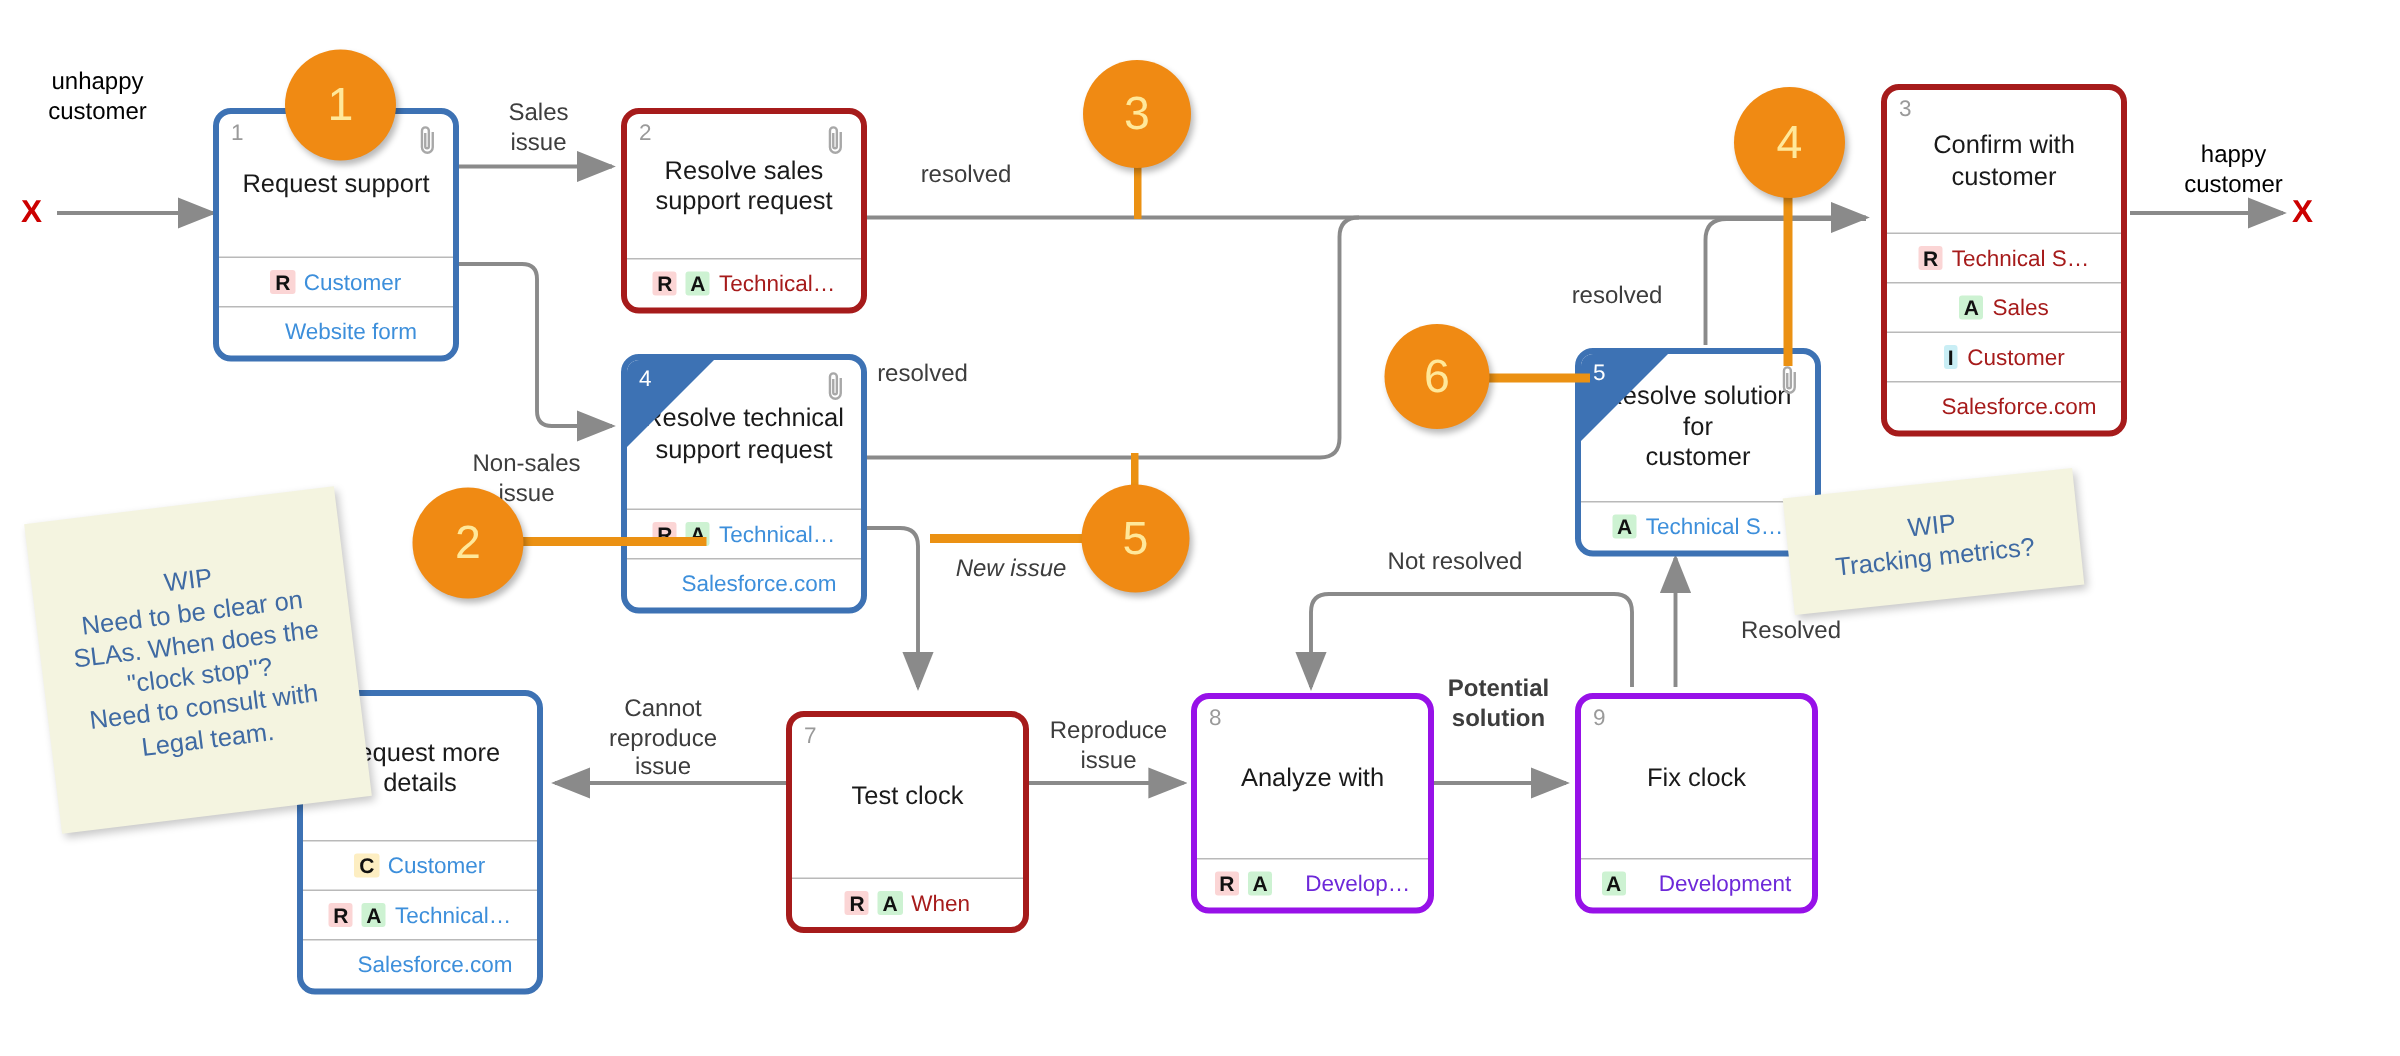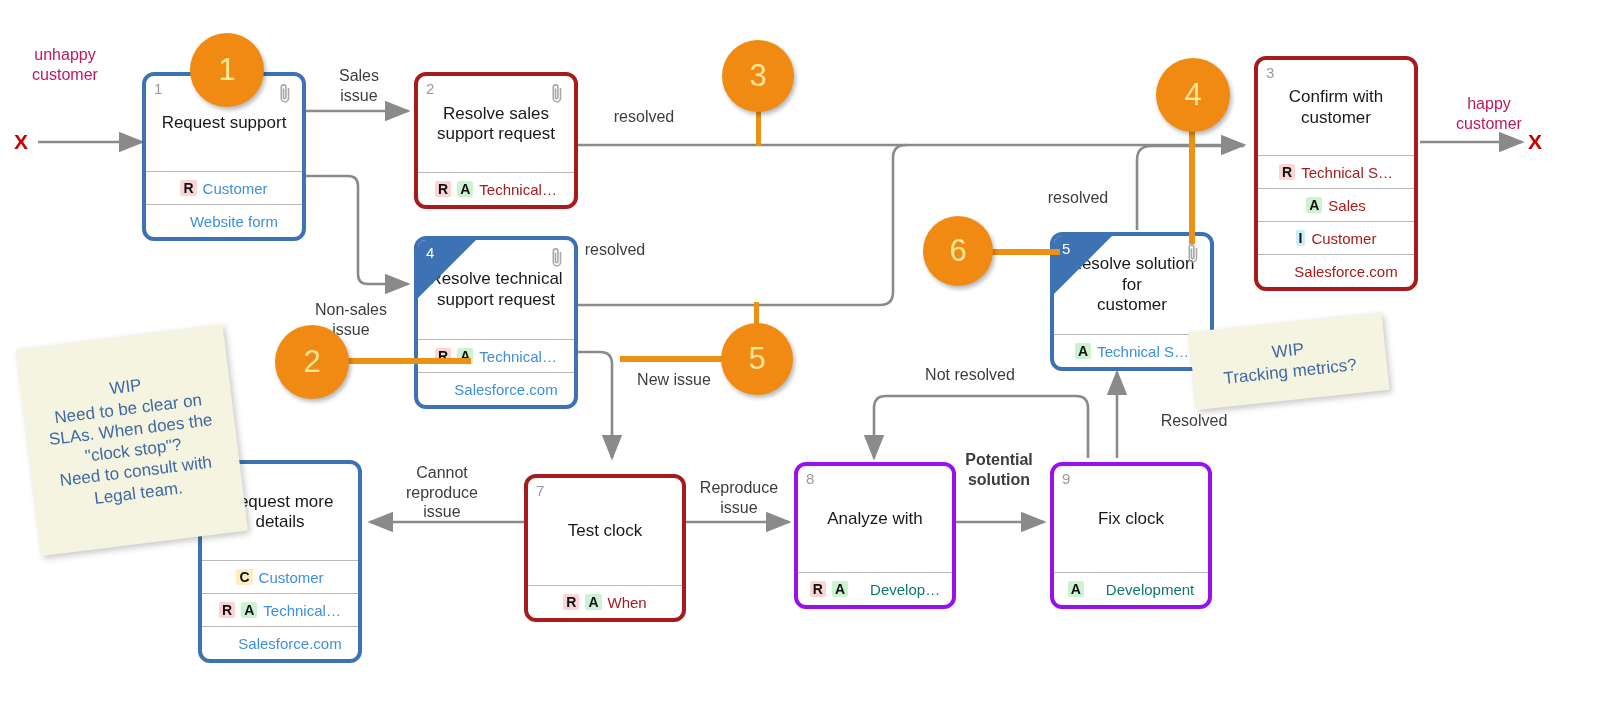--- a/index.html
+++ b/index.html
@@ -24,25 +24,25 @@
   .row{border-top:1.5px solid #b9b9b9;height:32px;display:flex;align-items:center;justify-content:center;
        gap:6px;font-size:15px;white-space:nowrap;}
   .row.sys{justify-content:center;padding-left:20px;}
   .rl{font-weight:bold;font-size:14px;padding:0 3px;border-radius:2px;color:#111;}
   .rl.R{background:#fbd5d5;}
   .rl.A{background:#cdf2d2;}
   .rl.I{background:#c9eef5;}
   .rl.C{background:#fdeec2;}
   .lbl-blue{color:#3d8fdb;}
   .lbl-red{color:#a61b1b;}
-  .lbl-purple{color:#0f766e;margin-left:16px;}
+  .lbl-purple{color:#6d28d9;margin-left:16px;}
 
   
   .cap{position:absolute;font-size:16px;color:#3d3d3d;text-align:center;line-height:1.22;white-space:pre-line;}
-  .endlbl{position:absolute;font-size:16px;color:#be185d;text-align:center;line-height:1.22;white-space:pre-line;}
+  .endlbl{position:absolute;font-size:16px;color:#000000;text-align:center;line-height:1.22;white-space:pre-line;}
   .xmark{position:absolute;font-size:21px;font-weight:bold;color:#cc0000;font-family:"Liberation Sans",sans-serif;}
 
   
   .badge{position:absolute;border-radius:50%;background:#f08a13;color:#ffe89a;
          display:flex;align-items:center;justify-content:center;font-size:31px;
          box-shadow:2px 3px 4px rgba(0,0,0,.28);z-index:40;}
   .stem{position:absolute;background:#eb9113;z-index:35;}
 
   
   .note{position:absolute;background:#f4f4e0;color:#3f6aa3;font-size:17px;text-align:center;
@@ -98,21 +98,21 @@
 customer</div>
   <div class="xmark" style="left:1528px;top:130px;">X</div>
 
   <div class="cap" style="left:310px;top:66px;width:98px;">Sales
 issue</div>
   <div class="cap" style="left:560px;top:107px;width:168px;">resolved</div>
   <div class="cap" style="left:296px;top:300px;width:110px;">Non-sales
 issue</div>
   <div class="cap" style="left:540px;top:240px;width:150px;">resolved</div>
   <div class="cap" style="left:1008px;top:188px;width:140px;">resolved</div>
-  <div class="cap" style="left:614px;top:370px;width:120px;">New issue</div>
+  <div class="cap" style="left:614px;top:370px;width:120px;font-style:italic;">New issue</div>
   <div class="cap" style="left:382px;top:463px;width:120px;">Cannot
 reproduce
 issue</div>
   <div class="cap" style="left:682px;top:478px;width:114px;">Reproduce
 issue</div>
   <div class="cap" style="left:944px;top:450px;width:110px;font-weight:bold;">Potential
 solution</div>
   <div class="cap" style="left:898px;top:365px;width:144px;">Not resolved</div>
   <div class="cap" style="left:1134px;top:411px;width:120px;">Resolved</div>
 

